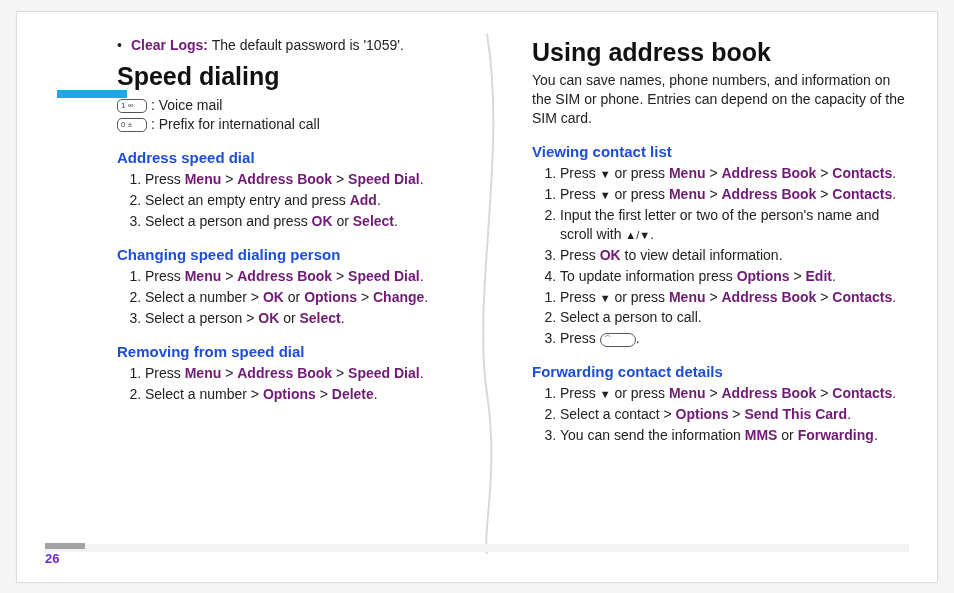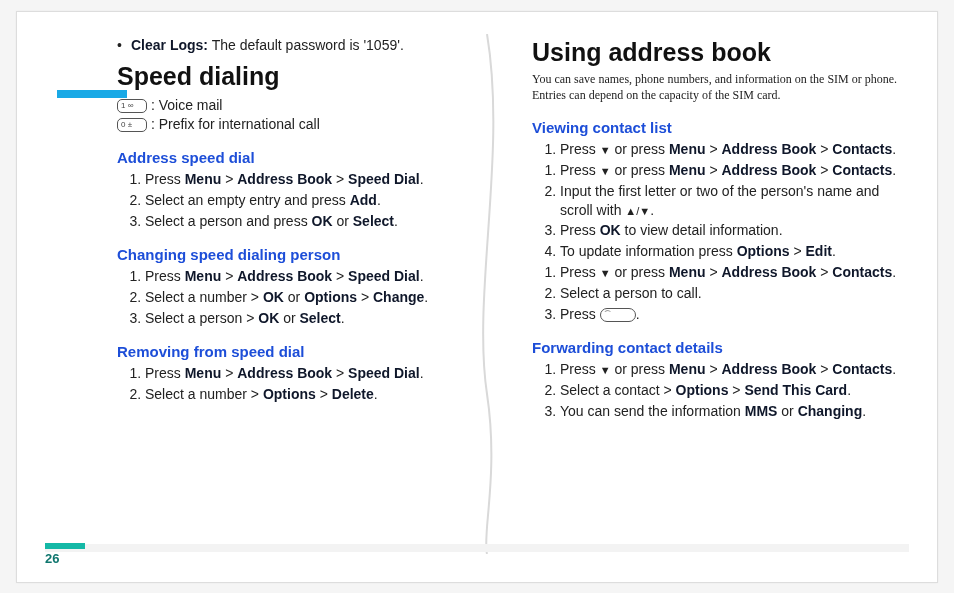--- a/index.html
+++ b/index.html
@@ -59,26 +59,26 @@
     margin: 0 0 2px 0;
     color: #111;
     font-family: Arial, sans-serif;
   }
   h2.sub {
     font-size: 15px;
     font-weight: bold;
     margin: 14px 0 2px 0;
     color: #1d4ed8;
   }
-  p.intro { margin: 0 0 6px 0; font-size: 12px; font-family: Liberation Serif, serif; }
+  p.intro { margin: 0 0 6px 0; font-size: 14px; }
   .bullet { padding-left: 14px; position: relative; margin-bottom: 6px; }
   .bullet::before {
     content: "•"; position: absolute; left: 0; top: 0; color: #222;
   }
-  .link { color: #0f172a; font-weight: bold; }
+  .link { color: #701a75; font-weight: bold; }
   ol.steps {
     margin: 2px 0 0 0;
     padding-left: 28px;
   }
   ol.steps li { margin-bottom: 2px; }
   .keycap {
     display: inline-block;
     min-width: 22px;
     height: 12px;
     border: 1px solid #555;
@@ -92,22 +92,22 @@
     background: #fff;
   }
   .keycap.long { min-width: 28px; border-radius: 8px; }
   .tri { font-size: 11px; }
   .page-num {
     position: absolute;
     bottom: 16px;
     left: 28px;
     font-size: 13px;
     font-weight: bold;
-    color: #0f766e;
-    border-top: 6px solid #14b8a6;
+    color: #6d28d9;
+    border-top: 6px solid #a3a3a3;
     padding-top: 2px;
     width: 40px;
   }
   .footer-line {
     position: absolute;
     bottom: 30px;
     left: 28px;
     right: 28px;
     height: 8px;
     background: #f3f3f3;
@@ -180,20 +180,20 @@
       <ol class="steps">
         <li><span>Press </span><span class="tri">▼</span><span> or press </span><span class="link">Menu</span><span> &gt; </span><span class="link">Address Book</span><span> &gt; </span><span class="link">Contacts</span><span>.</span></li>
         <li><span>Select a person to call.</span></li>
         <li><span>Press </span><span class="keycap long">⌒</span><span>.</span></li>
       </ol>
 
       <h2 class="sub">Forwarding contact details</h2>
       <ol class="steps">
         <li><span>Press </span><span class="tri">▼</span><span> or press </span><span class="link">Menu</span><span> &gt; </span><span class="link">Address Book</span><span> &gt; </span><span class="link">Contacts</span><span>.</span></li>
         <li><span>Select a contact &gt; </span><span class="link">Options</span><span> &gt; </span><span class="link">Send This Card</span><span>.</span></li>
-        <li><span>You can send the information </span><span class="link">MMS</span><span> or </span><span class="link">Changing</span><span>.</span></li>
+        <li><span>You can send the information </span><span class="link">MMS</span><span> or </span><span class="link">Forwarding</span><span>.</span></li>
       </ol>
     </div>
   </div>
 
   <div class="footer-line"></div>
   <div class="page-num">26</div>
 </div>
 
 </body></html>

